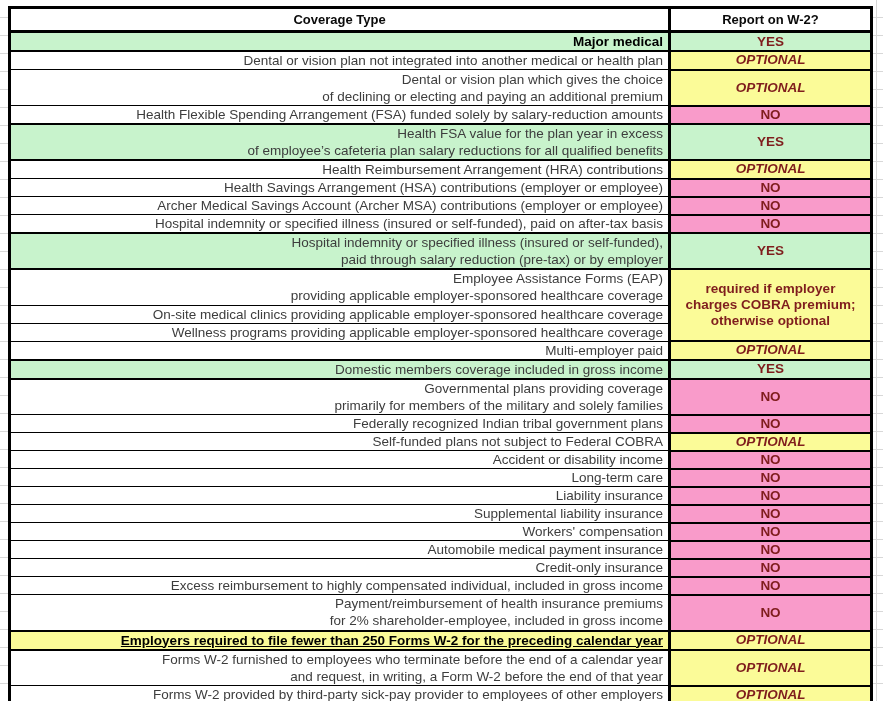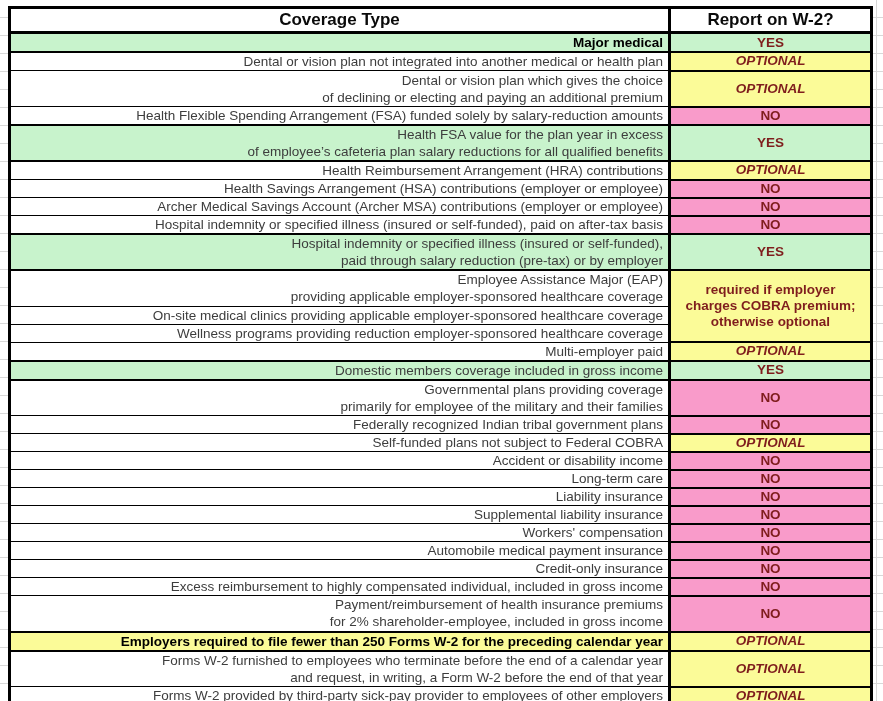--- a/index.html
+++ b/index.html
@@ -31,21 +31,21 @@
   table.w2-table{
     position:absolute;left:8px;top:6px;z-index:1;
     width:862px;border-collapse:collapse;table-layout:fixed;
     background:#ffffff;
     border:3px solid var(--border);
   }
   col.c-coverage{width:660px;}
   col.c-answer{width:202px;}
   th{
     border-bottom:3px solid var(--border);
-    font-size:17px;font-weight:bold;color:#0a0a0a;
+    font-size:13px;font-weight:bold;color:#0a0a0a;
     text-align:center;height:24px;padding:1px 2px;
     background:#ffffff;
   }
   th.th-coverage{border-right:3px solid var(--border);}
   td{vertical-align:middle;padding:0;}
   td.coverage{
     text-align:right;padding:0 5px 0 2px;
     font-size:13.5px;line-height:17px;color:var(--body-text);
     border-right:3px solid var(--border);
     border-top:1px solid var(--border);
@@ -58,21 +58,21 @@
     text-align:center;font-weight:bold;
     font-size:13.5px;line-height:16px;color:#7f1d1d;
     border-top:2px solid var(--border);
     padding:0 2px;
   }
   td.answer.italic{font-style:italic;margin-top:20px;}
   td.answer.ans-yes{background:var(--yes-bg);}
   td.answer.ans-optional{background:var(--optional-bg);}
   td.answer.ans-no{background:var(--no-bg);}
   tr.hl-green td.coverage{background:var(--yes-bg);}
-  tr.hl-yellow td.coverage{background:var(--optional-bg);}
+  tr.hl-yellow td.coverage{background:var(--optional-bg);text-decoration:underline;}
 </style>
 </head>
 <body>
 
 <div class="grid-bg"></div>
 <div class="grid-vline"></div>
 
 <table class="w2-table">
   <colgroup>
     <col class="c-coverage">
@@ -163,37 +163,37 @@
         <td class="coverage h2 thick-top">
           <div>Hospital indemnity or specified illness (insured or self-funded),</div>
           <div>paid through salary reduction (pre-tax) or by employer</div>
         </td>
         <td class="answer ans-yes">
           <div>YES</div>
         </td>
       </tr>
       <tr>
         <td class="coverage h2 thick-top">
-          <div>Employee Assistance Major (EAP)</div>
+          <div>Employee Assistance Forms (EAP)</div>
           <div>providing applicable employer-sponsored healthcare coverage</div>
         </td>
         <td class="answer ans-optional" rowspan="3">
           <div>required if employer</div>
           <div>charges COBRA premium;</div>
           <div>otherwise optional</div>
         </td>
       </tr>
       <tr>
         <td class="coverage h1">
           <div>On-site medical clinics providing applicable employer-sponsored healthcare coverage</div>
         </td>
       </tr>
       <tr>
         <td class="coverage h1">
-          <div>Wellness programs providing reduction employer-sponsored healthcare coverage</div>
+          <div>Wellness programs providing applicable employer-sponsored healthcare coverage</div>
         </td>
       </tr>
       <tr>
         <td class="coverage h1">
           <div>Multi-employer paid</div>
         </td>
         <td class="answer ans-optional italic">
           <div>OPTIONAL</div>
         </td>
       </tr>
@@ -201,21 +201,21 @@
         <td class="coverage h1 thick-top">
           <div>Domestic members coverage included in gross income</div>
         </td>
         <td class="answer ans-yes">
           <div>YES</div>
         </td>
       </tr>
       <tr>
         <td class="coverage h2 thick-top">
           <div>Governmental plans providing coverage</div>
-          <div>primarily for employee of the military and their families</div>
+          <div>primarily for members of the military and solely families</div>
         </td>
         <td class="answer ans-no">
           <div>NO</div>
         </td>
       </tr>
       <tr>
         <td class="coverage h1">
           <div>Federally recognized Indian tribal government plans</div>
         </td>
         <td class="answer ans-no">

